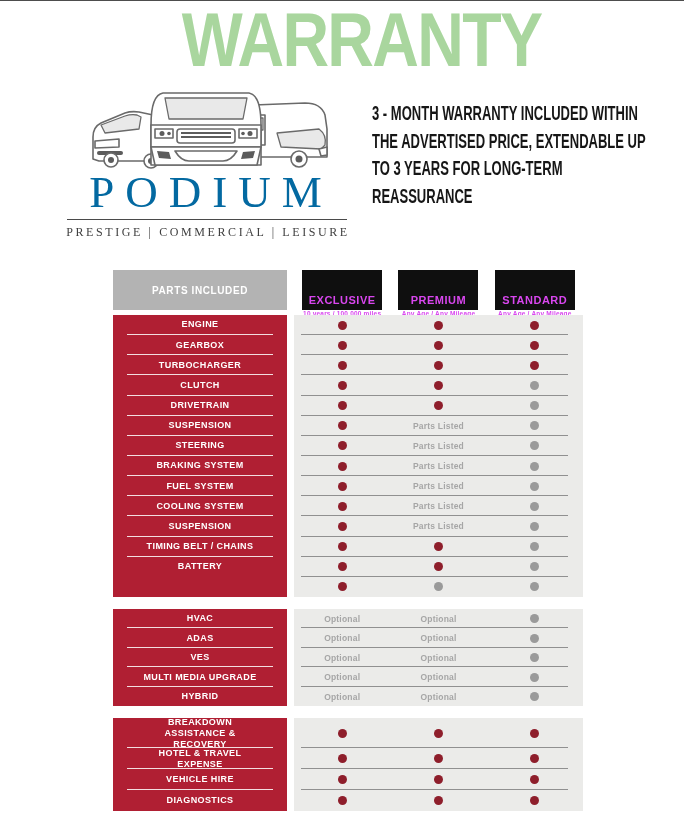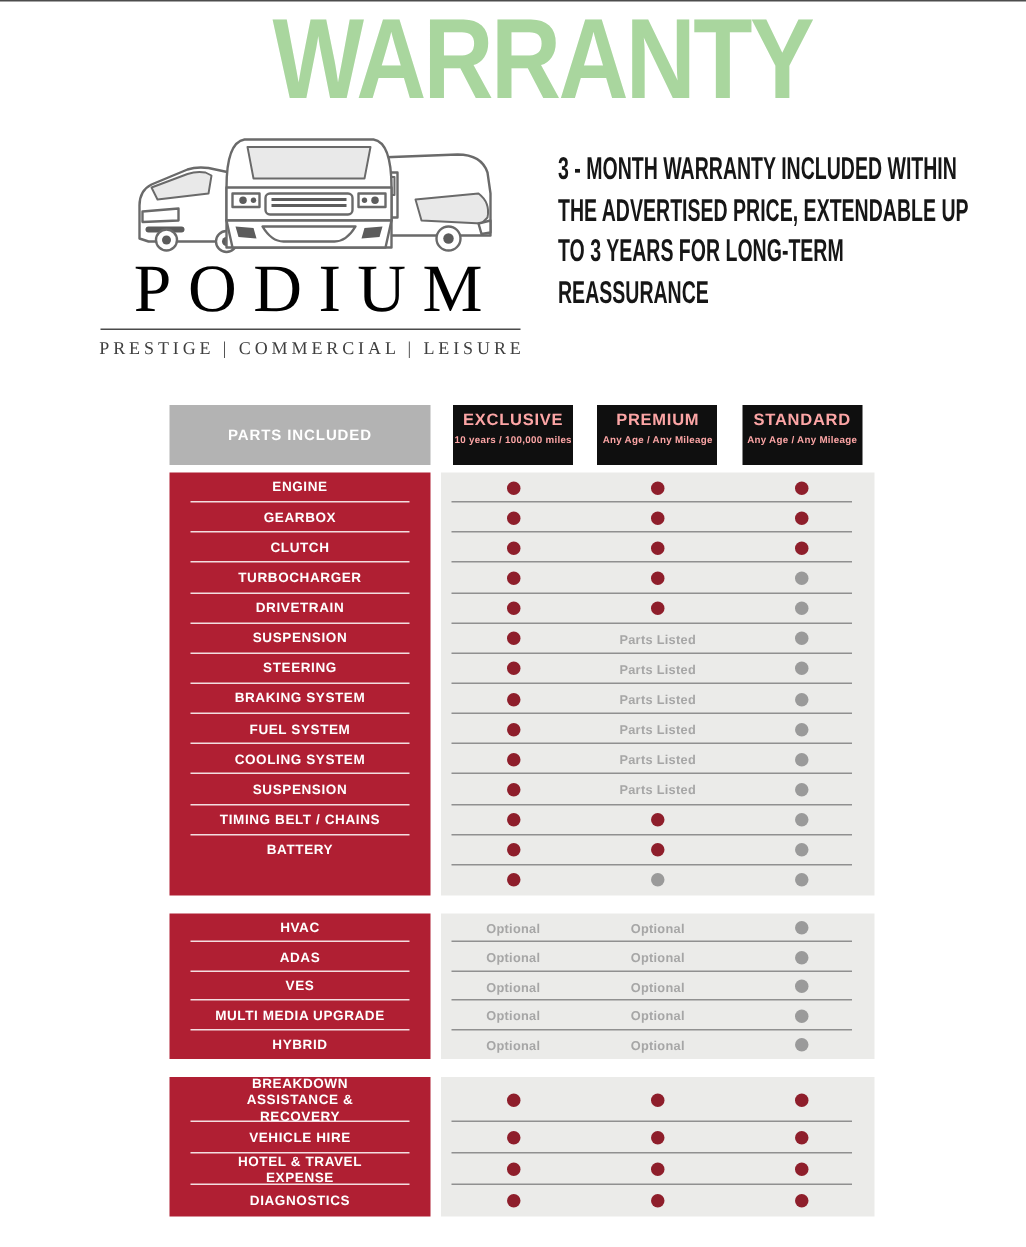--- a/index.html
+++ b/index.html
@@ -20,21 +20,21 @@
     transform:scaleX(.85); transform-origin:center top;
     white-space:nowrap;
   }
 
   
   .header-row { display:flex; margin-top:6px; }
   .logo-block { width:302px; margin-left:56px; text-align:center; }
   .logo-vehicles { width:252px; height:88px; display:block; margin:0 auto; }
   .logo-brand {
     font-family:"Liberation Serif", serif;
-    font-size:45px; font-weight:500; color:#000000;
+    font-size:45px; font-weight:500; color:#0369a1;
     letter-spacing:11px; padding-left:8px;
     line-height:46px; margin-top:-4px; white-space:nowrap;
   }
   .logo-rule { width:280px; border:none; border-top:1px solid #4a4a4a; margin:4px auto 5px auto; }
   .logo-tagline {
     font-family:"Liberation Serif", serif;
     font-size:12px; color:#3f3f3f; letter-spacing:2.6px; padding-left:2px;
     white-space:nowrap;
   }
 
@@ -51,21 +51,21 @@
   .plan-header { display:flex; }
   .corner-box {
     width:174px; height:40px; background:var(--corner_gray,#b3b3b3);
     color:#fff; font-weight:bold; font-size:10px; letter-spacing:.6px;
     display:flex; align-items:center; justify-content:center;
   }
   .plans-cols { width:289px; margin-left:7px; display:flex; }
   .plan-col { flex:1; display:flex; justify-content:center; }
   .plan-box {
     width:80px; height:40px; background:var(--header_black,#0f0f0f);
-    color:#fca5a5; text-align:center; box-sizing:border-box; padding-top:4px;
+    color:#d946ef; text-align:center; box-sizing:border-box; padding-top:24px;
   }
   .plan-name { font-size:11px; font-weight:bold; letter-spacing:.5px; }
   .plan-sub { font-size:6.5px; font-weight:bold; margin-top:4px; letter-spacing:.2px; }
 
   .section { display:flex; margin-top:12px; }
   .section:first-child { margin-top:5px; }
 
   .labels { width:174px; background:var(--brand_red,#b01f33); }
   .label-row {
     position:relative; display:flex; align-items:center; justify-content:center;
@@ -188,22 +188,22 @@
         </div>
       </div>
     </div>
   </div>
 
   <div id="sections">
       <div class="section sec-0">
         <div class="labels">
           <div class="label-row">ENGINE</div>
           <div class="label-row">GEARBOX</div>
+          <div class="label-row">TURBOCHARGER</div>
           <div class="label-row">CLUTCH</div>
-          <div class="label-row">TURBOCHARGER</div>
           <div class="label-row">DRIVETRAIN</div>
           <div class="label-row">SUSPENSION</div>
           <div class="label-row">STEERING</div>
           <div class="label-row">BRAKING SYSTEM</div>
           <div class="label-row">FUEL SYSTEM</div>
           <div class="label-row">COOLING SYSTEM</div>
           <div class="label-row">SUSPENSION</div>
           <div class="label-row">TIMING BELT / CHAINS</div>
           <div class="label-row">BATTERY</div>
         </div>
@@ -394,22 +394,22 @@
             <div class="cell txt">Optional</div>
             <div class="cell">
               <span class="dot gray"></span>
             </div>
           </div>
         </div>
       </div>
       <div class="section sec-2">
         <div class="labels">
           <div class="label-row">BREAKDOWN ASSISTANCE &amp; RECOVERY</div>
+          <div class="label-row">HOTEL &amp; TRAVEL EXPENSE</div>
           <div class="label-row">VEHICLE HIRE</div>
-          <div class="label-row">HOTEL &amp; TRAVEL EXPENSE</div>
           <div class="label-row">DIAGNOSTICS</div>
         </div>
         <div class="grid">
           <div class="grid-row">
             <div class="cell">
               <span class="dot red"></span>
             </div>
             <div class="cell">
               <span class="dot red"></span>
             </div>

